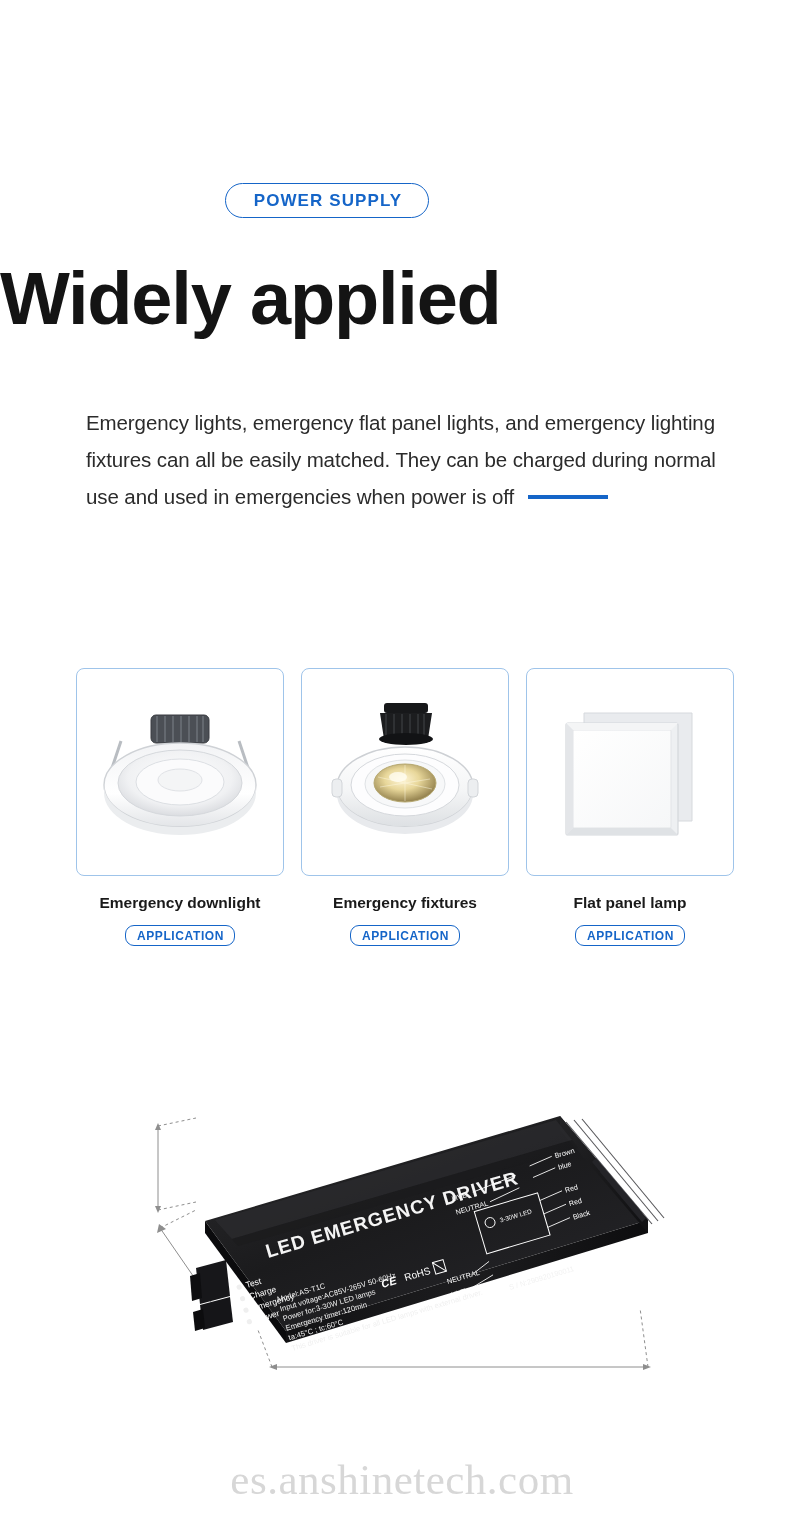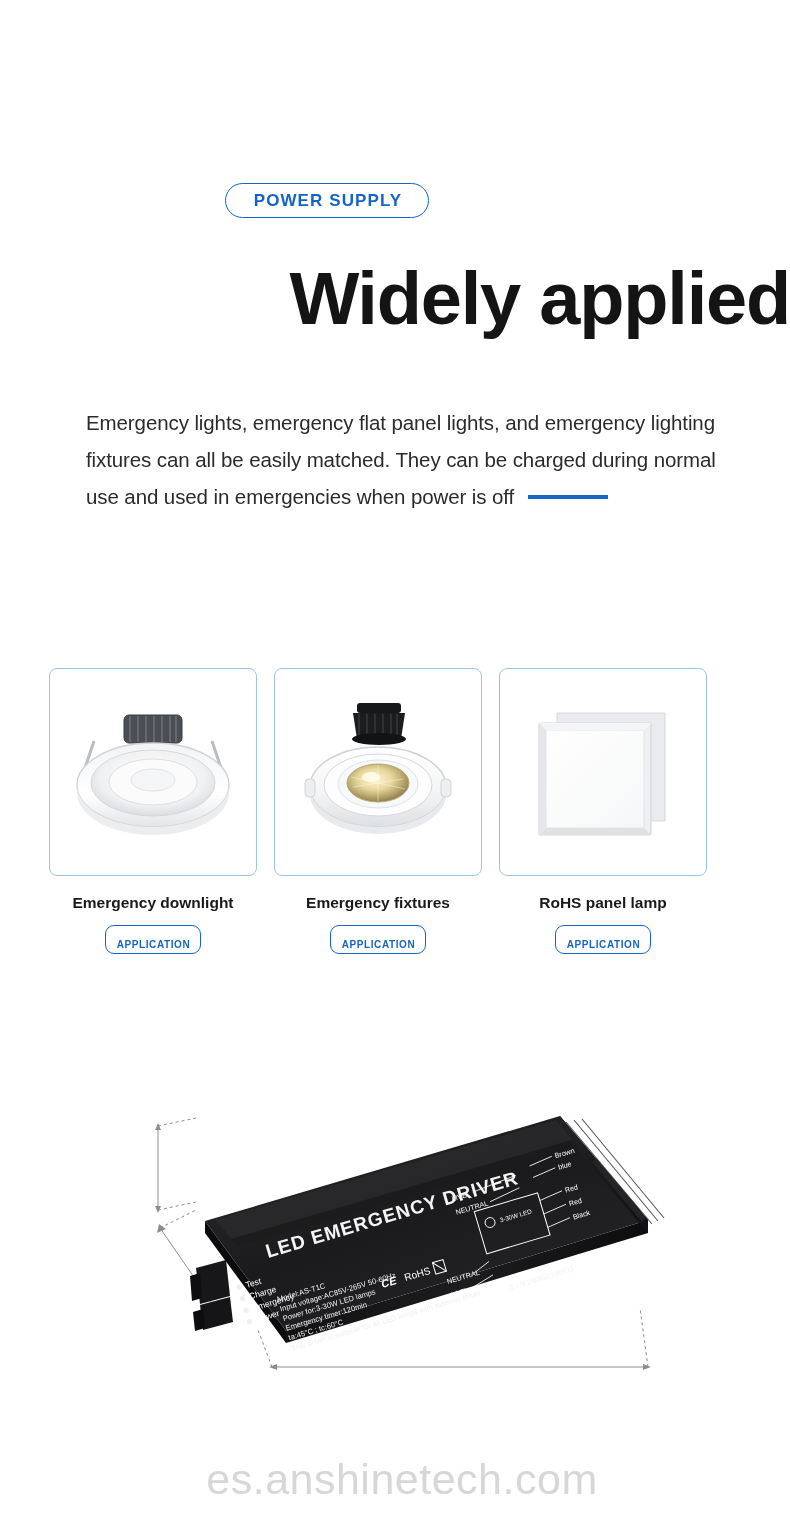--- a/index.html
+++ b/index.html
@@ -36,21 +36,21 @@
     padding: 8px 26px 8px 28px;
     line-height: 1;
   }
 
   
   .headline {
     position: absolute;
     top: 258px;
     left: 0;
     width: 790px;
-    text-align: right;
+    text-align: left;
     font-size: 74px;
     font-weight: bold;
     letter-spacing: -1.2px;
     color: #141414;
     line-height: 1.1;
   }
 
   
   .paragraph {
     position: absolute;
@@ -70,21 +70,21 @@
     background: #1565c8;
     vertical-align: middle;
     margin-left: 14px;
     margin-bottom: 4px;
   }
 
   
   .cards {
     position: absolute;
     top: 668px;
-    left: 49px;
+    left: 76px;
     width: 658px;
     display: flex;
     justify-content: space-between;
   }
   .card-col {
     width: 208px;
     display: flex;
     flex-direction: column;
     align-items: center;
   }
@@ -105,24 +105,24 @@
     font-weight: bold;
     color: #1a1a1a;
     text-align: center;
   }
   .app-tag {
     margin-top: 13px;
     display: inline-block;
     border: 1px solid #1565c8;
     border-radius: 9px;
     color: #1565c8;
-    font-size: 10px;
+    font-size: 12px;
     font-weight: bold;
     letter-spacing: 0.6px;
-    padding: 14px 10px 3px 11px;
+    padding: 4px 10px 3px 11px;
     line-height: 1;
   }
 
   
   .product-area {
     position: absolute;
     top: 1040px;
     left: 0;
     width: 790px;
     height: 400px;
@@ -131,21 +131,21 @@
   
   .watermark {
     position: absolute;
     left: 0;
     top: 1455px;
     width: 790px;
     text-align: center;
     font-size: 43px;
     color: #d7d7d7;
     letter-spacing: 0.5px;
-    font-family: Liberation Sans, sans-serif;
+    font-family: Liberation Serif, serif;
     padding-left: 14px;
   }
 
   
   svg { display: block; }
 </style>
 </head>
 <body>
 
 <div class="badge-wrap">
@@ -269,21 +269,21 @@
         <path d="M44 26 L152 26 L152 134 L44 134 Z" fill="#e9ebee" stroke="#d6d9dd" stroke-width="1"></path>
 
         <rect x="26" y="36" width="112" height="112" rx="2" fill="#eef0f2" stroke="#d4d7db" stroke-width="1.2"></rect>
         <rect x="33" y="43" width="98" height="98" rx="1" fill="url(#fpFace)" stroke="#e2e4e7" stroke-width="1"></rect>
 
         <path d="M26 36 L138 36 L131 43 L33 43 Z" fill="#f4f5f6"></path>
         <path d="M26 36 L33 43 L33 141 L26 148 Z" fill="#e4e6e9"></path>
         <path d="M26 148 L33 141 L131 141 L138 148 Z" fill="#dfe2e5"></path>
       </svg>
     </div>
-    <div class="card-caption">RoHS panel lamp</div>
+    <div class="card-caption">Flat panel lamp</div>
     <span class="app-tag">APPLICATION</span>
   </div>
 
 </div>
 
 <div class="product-area">
   <svg width="790" height="400" viewBox="0 0 790 400">
     <defs>
       <linearGradient id="topFace" x1="0.1" y1="0" x2="0.9" y2="1">
         <stop offset="0%" stop-color="#2a2a2c"></stop>

